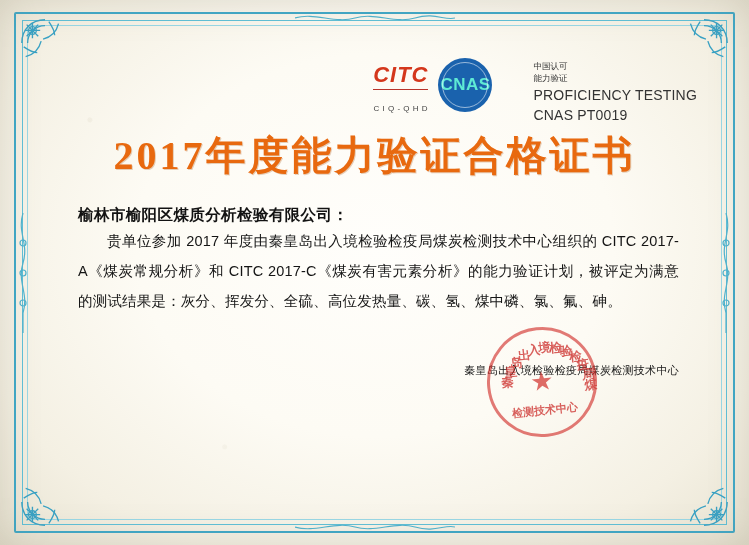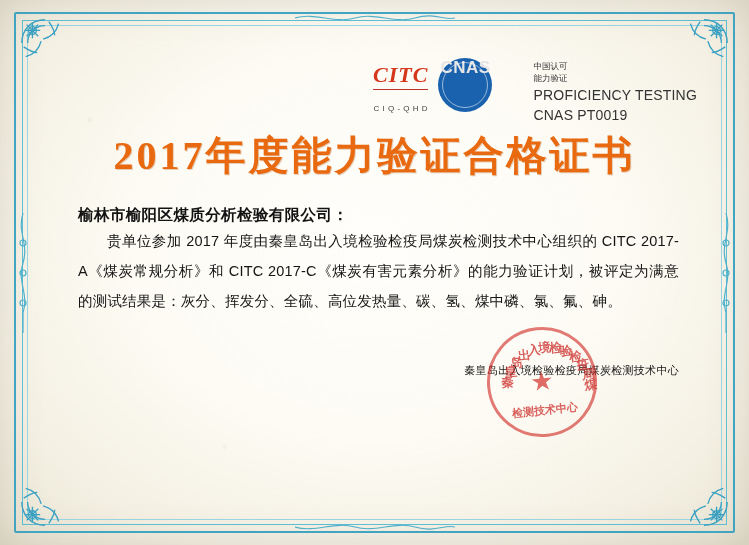--- a/index.html
+++ b/index.html
@@ -86,21 +86,21 @@
     top: 58px;
     display: flex;
     align-items: flex-start;
     gap: 10px;
   }
   .citc-logo {
     text-align: center;
     padding-top: 6px;
   }
   .citc-word {
-    font-family: Liberation Serif, serif;
+    font-family: Liberation Sans, sans-serif;
     font-style: italic;
     font-weight: bold;
     font-size: 22px;
     color: #d4371c;
     letter-spacing: 1px;
     line-height: 1;
   }
   .citc-sub {
     margin-top: 3px;
     font-family: "Liberation Sans", sans-serif;
@@ -108,23 +108,23 @@
     color: #444;
     letter-spacing: 0.5px;
     border-top: 1px solid #b9342b;
     padding-top: 14px;
   }
   .cnas-logo {
     width: 54px;
     height: 54px;
     border-radius: 50%;
     background: #1a62ad;
-    color: #e5e5e5;
+    color: #5eead4;
     display: flex;
-    align-items: flex-start;
+    align-items: center;
     justify-content: center;
     font-family: "Liberation Sans", sans-serif;
     font-weight: bold;
     font-size: 17px;
     letter-spacing: 0.5px;
     position: relative;
   }
   .cnas-logo::after {
     content: "";
     position: absolute;

